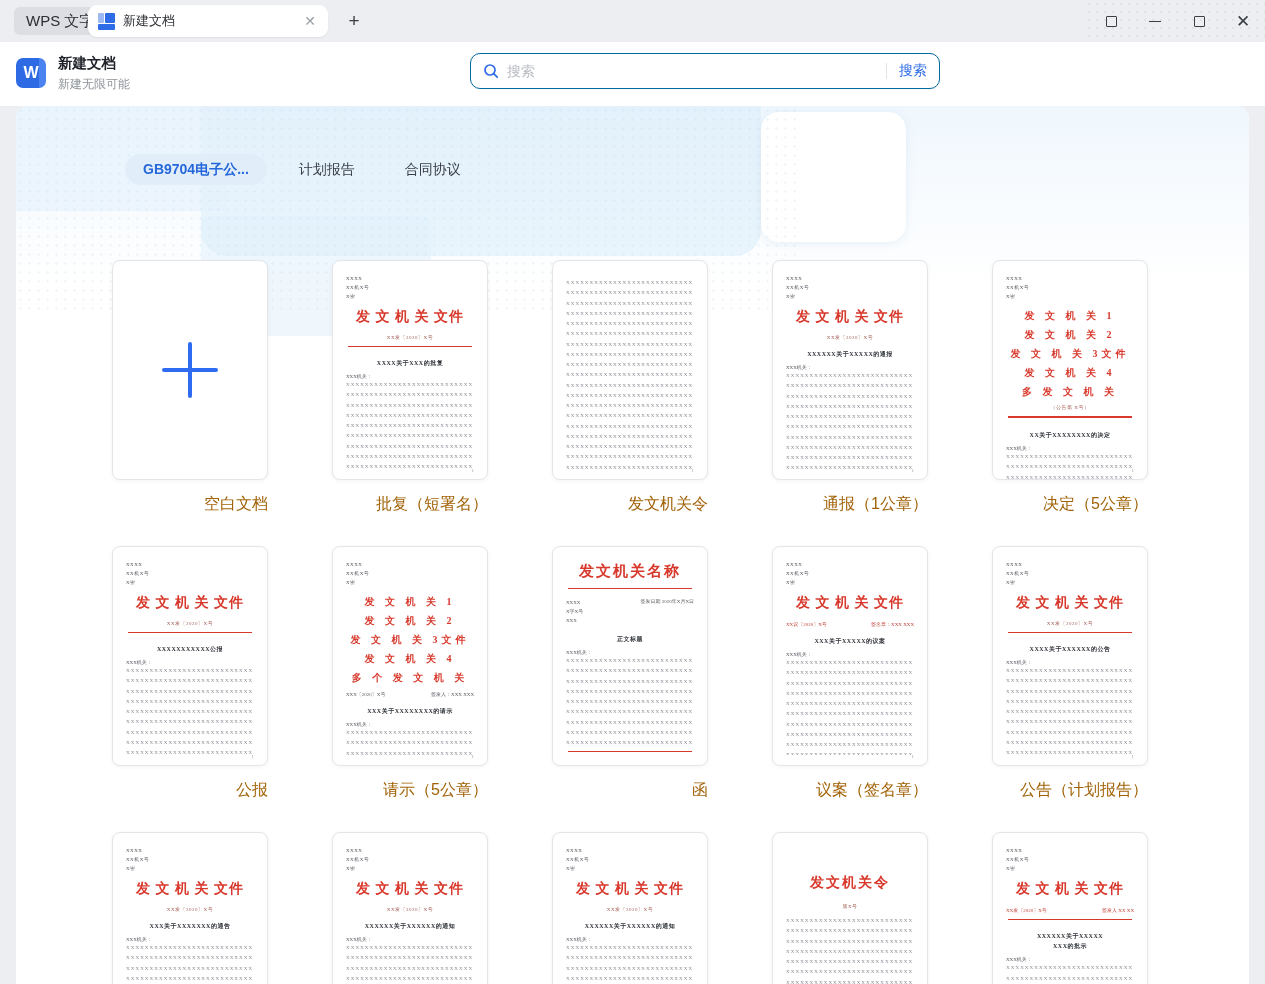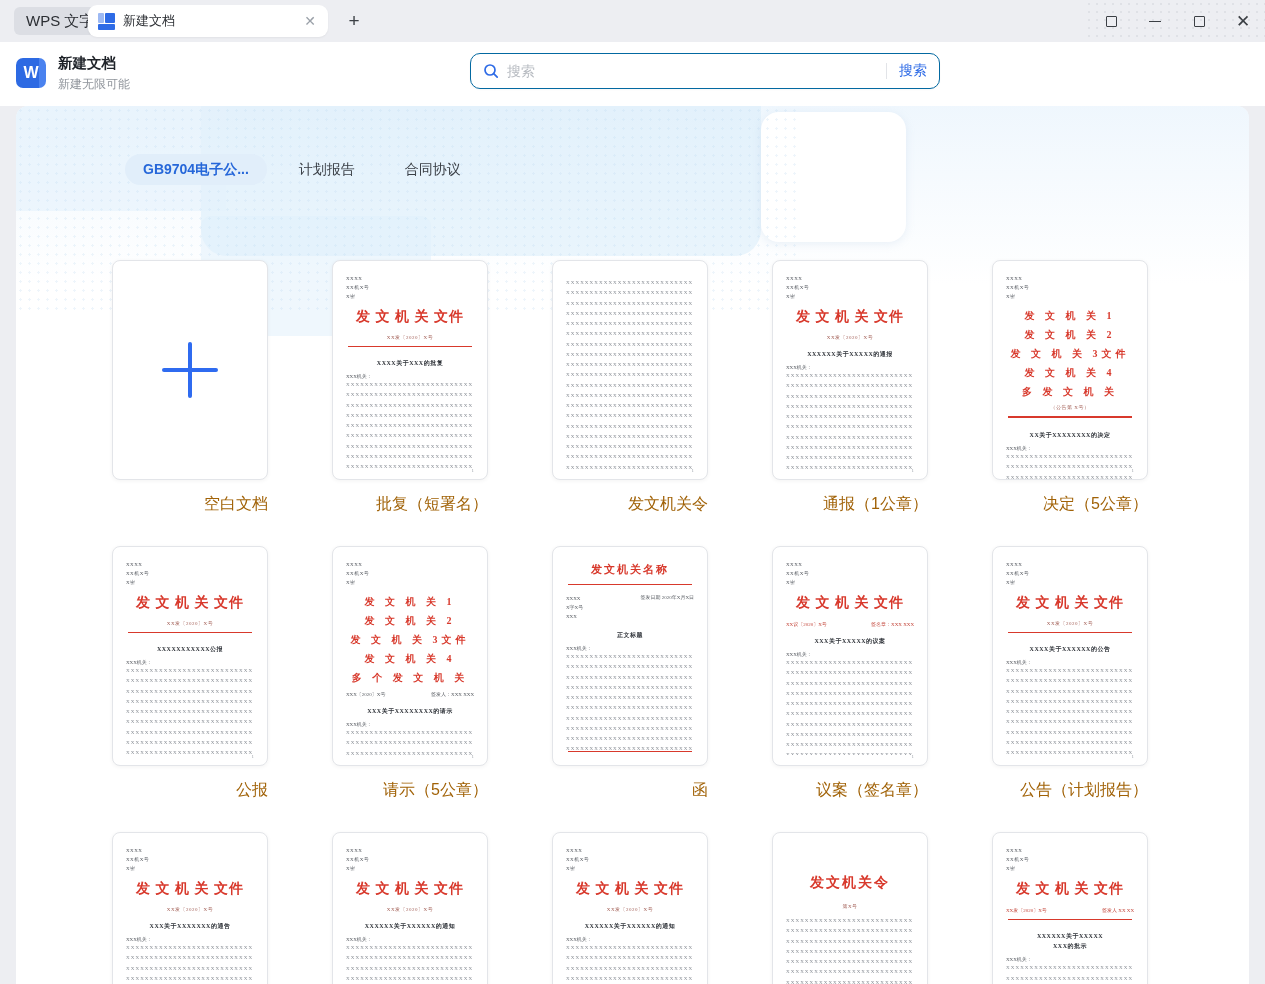--- a/index.html
+++ b/index.html
@@ -88,21 +88,21 @@
   .plus::after  { content:""; position:absolute; top:0; bottom:0; left:26px; width:4px; background:#2f6bf0; border-radius:2px; }
 
   
   .page { position:relative; width:100%; height:100%; padding:13px 13px 10px;
     display:flex; flex-direction:column; overflow:hidden; font-family:Liberation Serif, serif; }
   .corner { font-size:5px; color:#53575e; line-height:1.8; margin-bottom:5px; letter-spacing:.5px; }
   .red-title { font-size:14px; font-weight:bold; color:#d8392c; text-align:center; letter-spacing:1px;
     margin:2px 0 5px; white-space:nowrap; }
   .red-line5 { font-size:10px; font-weight:bold; color:#d8392c; text-align:center; letter-spacing:4px;
     line-height:1.9; white-space:nowrap; }
-  .org-title { font-size:11px; font-weight:bold; color:#d8392c; text-align:center; letter-spacing:2px; margin:2px 0 4px; }
+  .org-title { font-size:15px; font-weight:bold; color:#d8392c; text-align:center; letter-spacing:2px; margin:2px 0 4px; }
   .decree-title { font-size:14px; font-weight:bold; color:#d8392c; text-align:center; letter-spacing:2px;
     margin:28px 0 8px; }
   .meta { font-size:5px; color:#a15c53; text-align:center; margin:3px 0 3px; letter-spacing:.5px; }
   .meta-lr { display:flex; justify-content:space-between; font-size:5px; color:#5a5e64; margin:4px 0 3px; }
   .meta-lr.red { color:#c4473c; }
   .meta-lr .ml { line-height:1.8; }
   .mini-hr { border-top:1px solid #d8392c; margin:3px 2px 5px; }
   .mini-hr.double { height:3px; border-bottom:1px solid #d8392c; margin-bottom:6px; }
   .mini-hr.bottom { margin-top:auto; margin-bottom:3px; }
   .subtitle { font-size:6px; font-weight:bold; color:#2e3238; text-align:center; margin:6px 0 3px;

